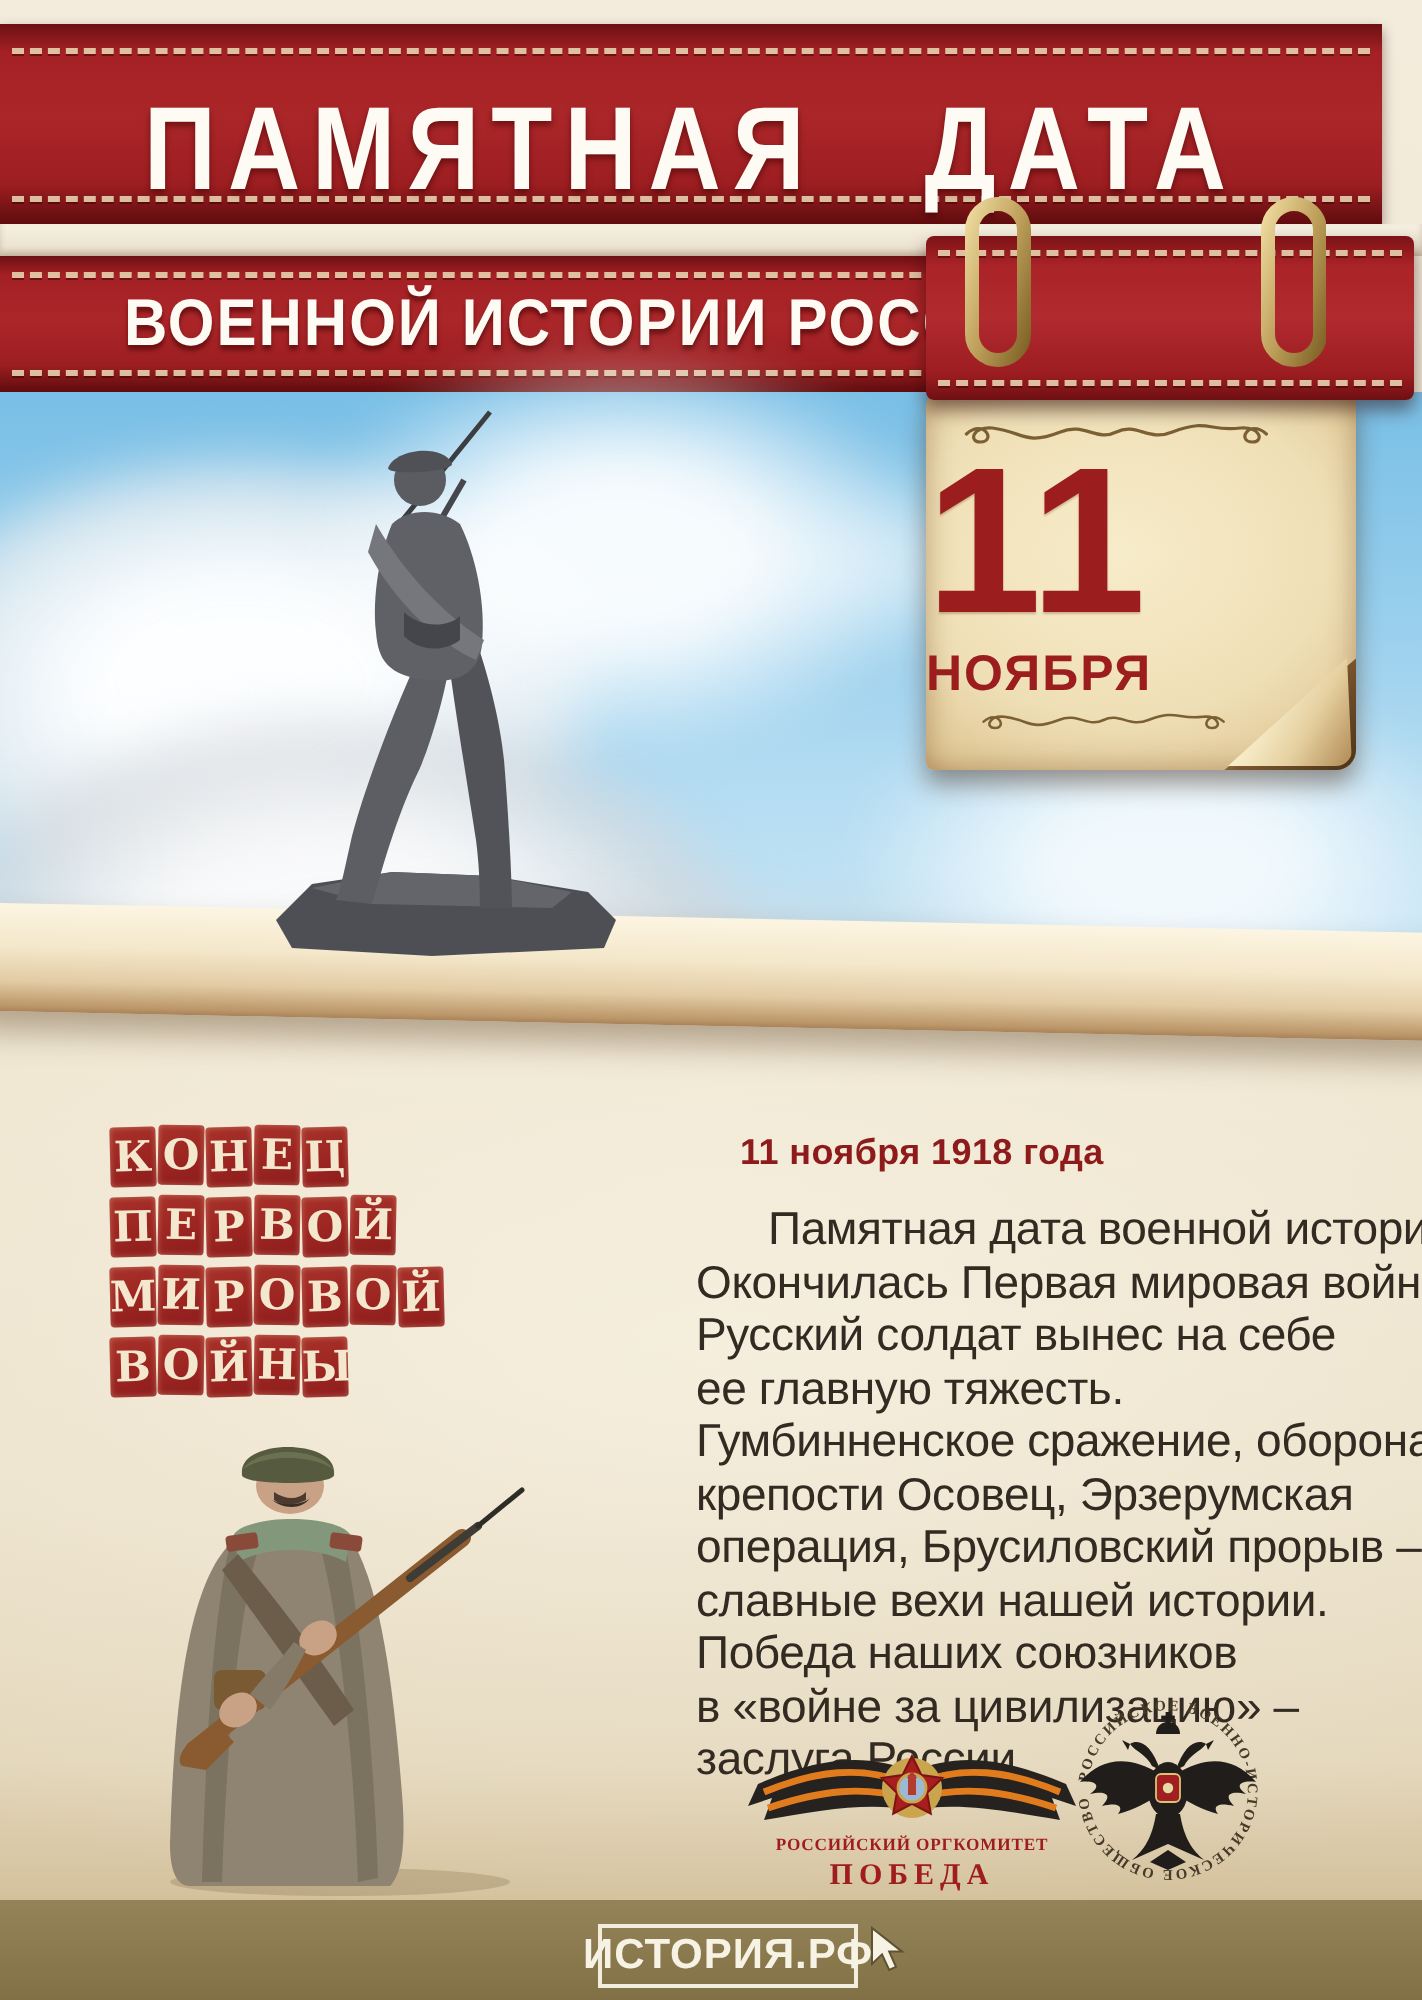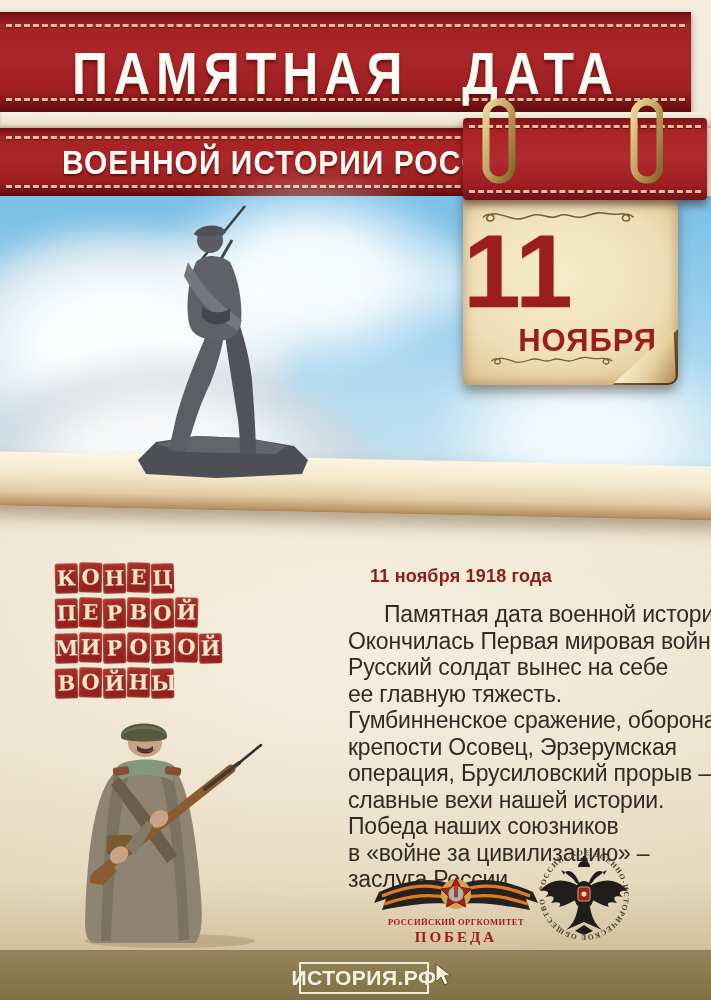--- a/index.html
+++ b/index.html
@@ -44,22 +44,22 @@
   .cal-patch .stitch.s-top{top:7px;} .cal-patch .stitch.s-bot{bottom:7px;}
   .cal-page{position:absolute;left:463px;top:197px;width:215px;height:188px;
     background:
       radial-gradient(90% 80% at 45% 42%, #f7ecca 0%, #efdfb6 55%, #e0c795 82%, #c8a36a 100%);
     border-radius:6px 6px 10px 4px;
     box-shadow:0 7px 12px rgba(60,30,10,.45), inset 0 0 14px rgba(120,80,40,.45);
     z-index:7;}
   .cal-day{position:absolute;left:0;width:194px;top:24px;text-align:left;
     color:#9b1d1d;font-weight:bold;font-size:104px;line-height:100px;
     font-family:"Liberation Sans",sans-serif;text-shadow:0 1px 1px rgba(120,60,20,.3);}
-  .cal-month{position:absolute;left:0;width:194px;top:126px;text-align:right;
-    color:#9b1d1d;font-weight:bold;font-size:31px;letter-spacing:1px;}
+  .cal-month{position:absolute;left:0;width:194px;top:126px;text-align:left;
+    color:#9b1d1d;font-weight:bold;font-size:25px;letter-spacing:1px;}
   .cal-orn{position:absolute;left:50%;transform:translateX(-58%);}
   .cal-orn.top{top:8px;} .cal-orn.bot{bottom:14px;transform:translateX(-62%) scale(.8);}
   .curl-shadow{position:absolute;right:0;bottom:0;width:70px;height:62px;
     background:linear-gradient(315deg,#4e3318 0%,#7a5630 45%,rgba(120,86,48,0) 75%);
     clip-path:polygon(100% 10%,100% 100%,6% 100%);border-radius:0 0 10px 0;}
   .curl{position:absolute;right:2px;bottom:2px;width:62px;height:54px;
     background:linear-gradient(300deg,#b08a54 0%,#e5cf9f 35%,#f8eecb 65%,#e8d5a6 100%);
     clip-path:polygon(96% 0,0 100%,100% 100%);border-radius:0 0 8px 0;
     box-shadow:-3px -3px 5px rgba(80,50,20,.35);}
   .ring{fill:none;stroke-width:7px;}

